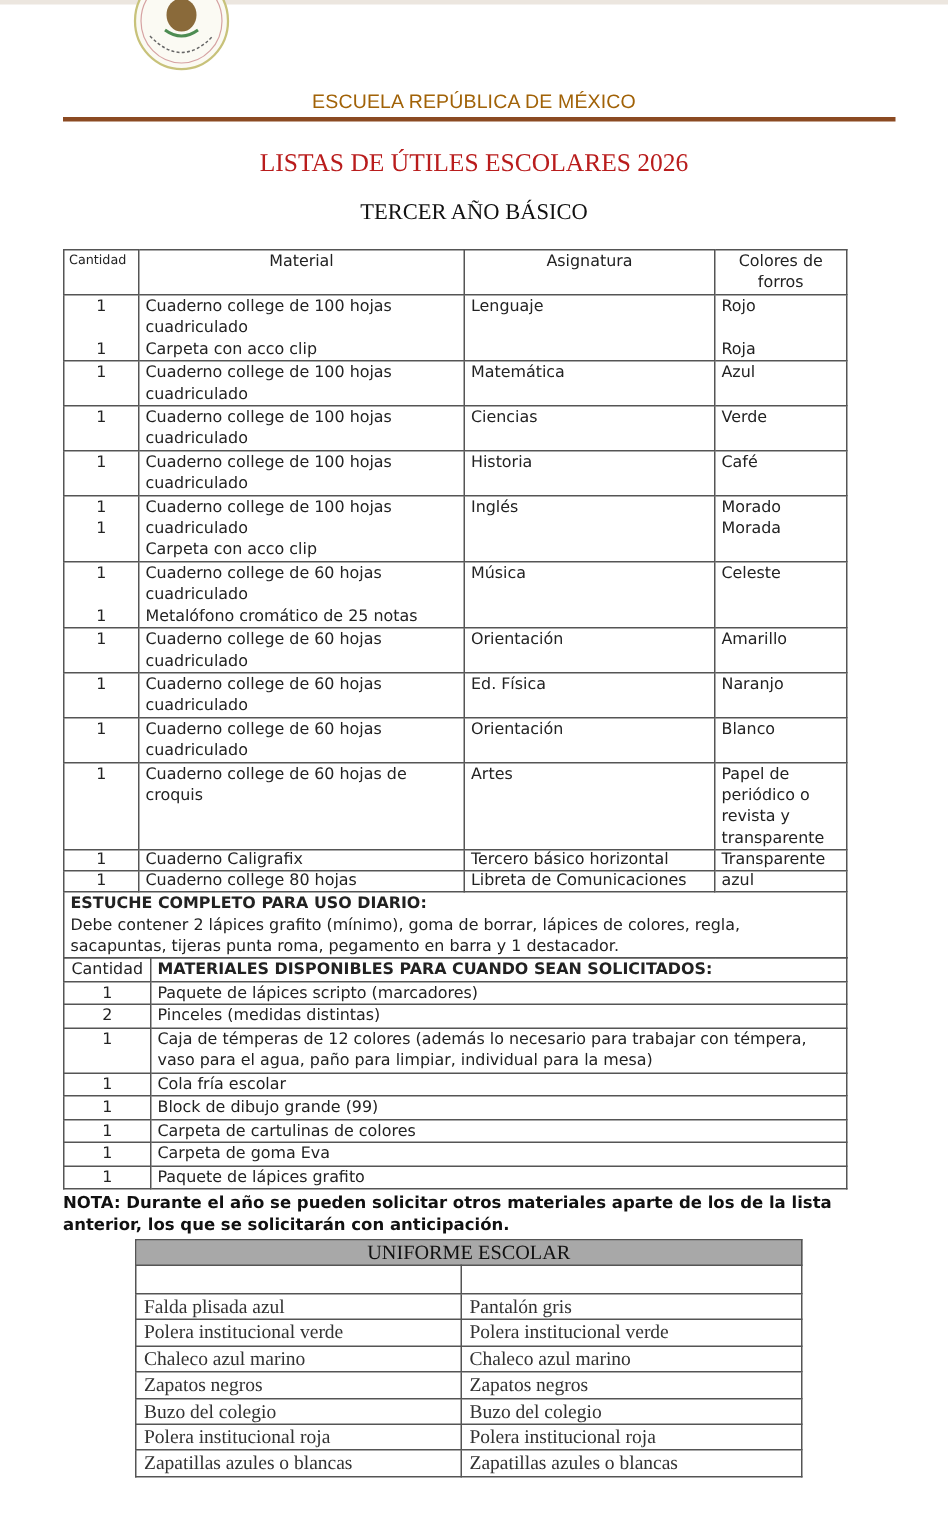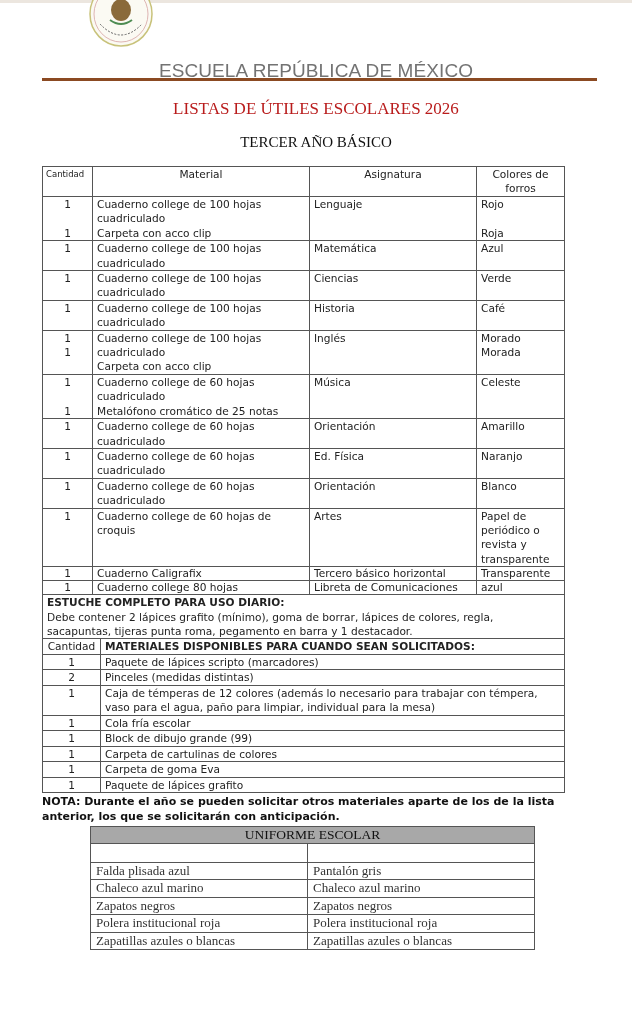--- a/index.html
+++ b/index.html
@@ -1,19 +1,19 @@
 <!DOCTYPE html>
 <html><head>
 <meta charset="utf-8">
 <style>
   html, body { margin: 0; padding: 0; }
   body { width: 632px; height: 1024px; background: #ffffff; position: relative; overflow: hidden; font-family: "DejaVu Sans", sans-serif; color: #222; }
   .topbar { position: absolute; left: 0; top: 0; width: 632px; height: 3px; background: #ece6df; }
   .logo { position: absolute; left: 88px; top: -14px; width: 66px; height: 62px; }
-  .school { position: absolute; left: 0; width: 632px; top: 60px; text-align: center; font-family: "Liberation Sans", sans-serif; font-size: 19px; color: #737373; letter-spacing: 0.1px; }
+  .school { position: absolute; left: 0; width: 632px; top: 60px; text-align: center; font-family: "Liberation Sans", sans-serif; font-size: 13px; color: #a16207; letter-spacing: 0.1px; }
   .rule { position: absolute; left: 42px; top: 78px; width: 555px; height: 3px; background: #8b4a22; }
   .title { position: absolute; left: 0; width: 632px; top: 99px; text-align: center; font-family: "Liberation Serif", serif; font-size: 17px; color: #b91c1c; }
   .subtitle { position: absolute; left: 0; width: 632px; top: 134px; text-align: center; font-family: "Liberation Serif", serif; font-size: 15px; color: #111; }
 
   table { border-collapse: collapse; }
   .main { position: absolute; left: 42px; top: 166px; width: 522px; table-layout: fixed; border-radius: 10px; }
   .main td, .main th { border: 1px solid #555; padding: 0 4px; vertical-align: top; font-family: "DejaVu Sans", sans-serif; font-size: 10.6px; line-height: 14.4px; font-weight: normal; color: #222; }
   .main th { text-align: center; }
   .main th.qty-h { font-size: 8.5px; text-align: left; padding-left: 3px; }
   .main .qty { text-align: center; }
@@ -265,28 +265,36 @@
   <tbody>
     <tr class="empty">
         <td></td>
         <td></td>
       </tr>
     <tr>
         <td>Falda plisada azul</td>
         <td>Pantalón gris</td>
       </tr>
     <tr>
+        <td>Polera institucional verde</td>
+        <td>Polera institucional verde</td>
+      </tr>
+    <tr>
         <td>Chaleco azul marino</td>
         <td>Chaleco azul marino</td>
       </tr>
     <tr>
         <td>Zapatos negros</td>
         <td>Zapatos negros</td>
       </tr>
     <tr>
+        <td>Buzo del colegio</td>
+        <td>Buzo del colegio</td>
+      </tr>
+    <tr>
         <td>Polera institucional roja</td>
         <td>Polera institucional roja</td>
       </tr>
     <tr>
         <td>Zapatillas azules o blancas</td>
         <td>Zapatillas azules o blancas</td>
       </tr>
   </tbody>
 </table>
 

